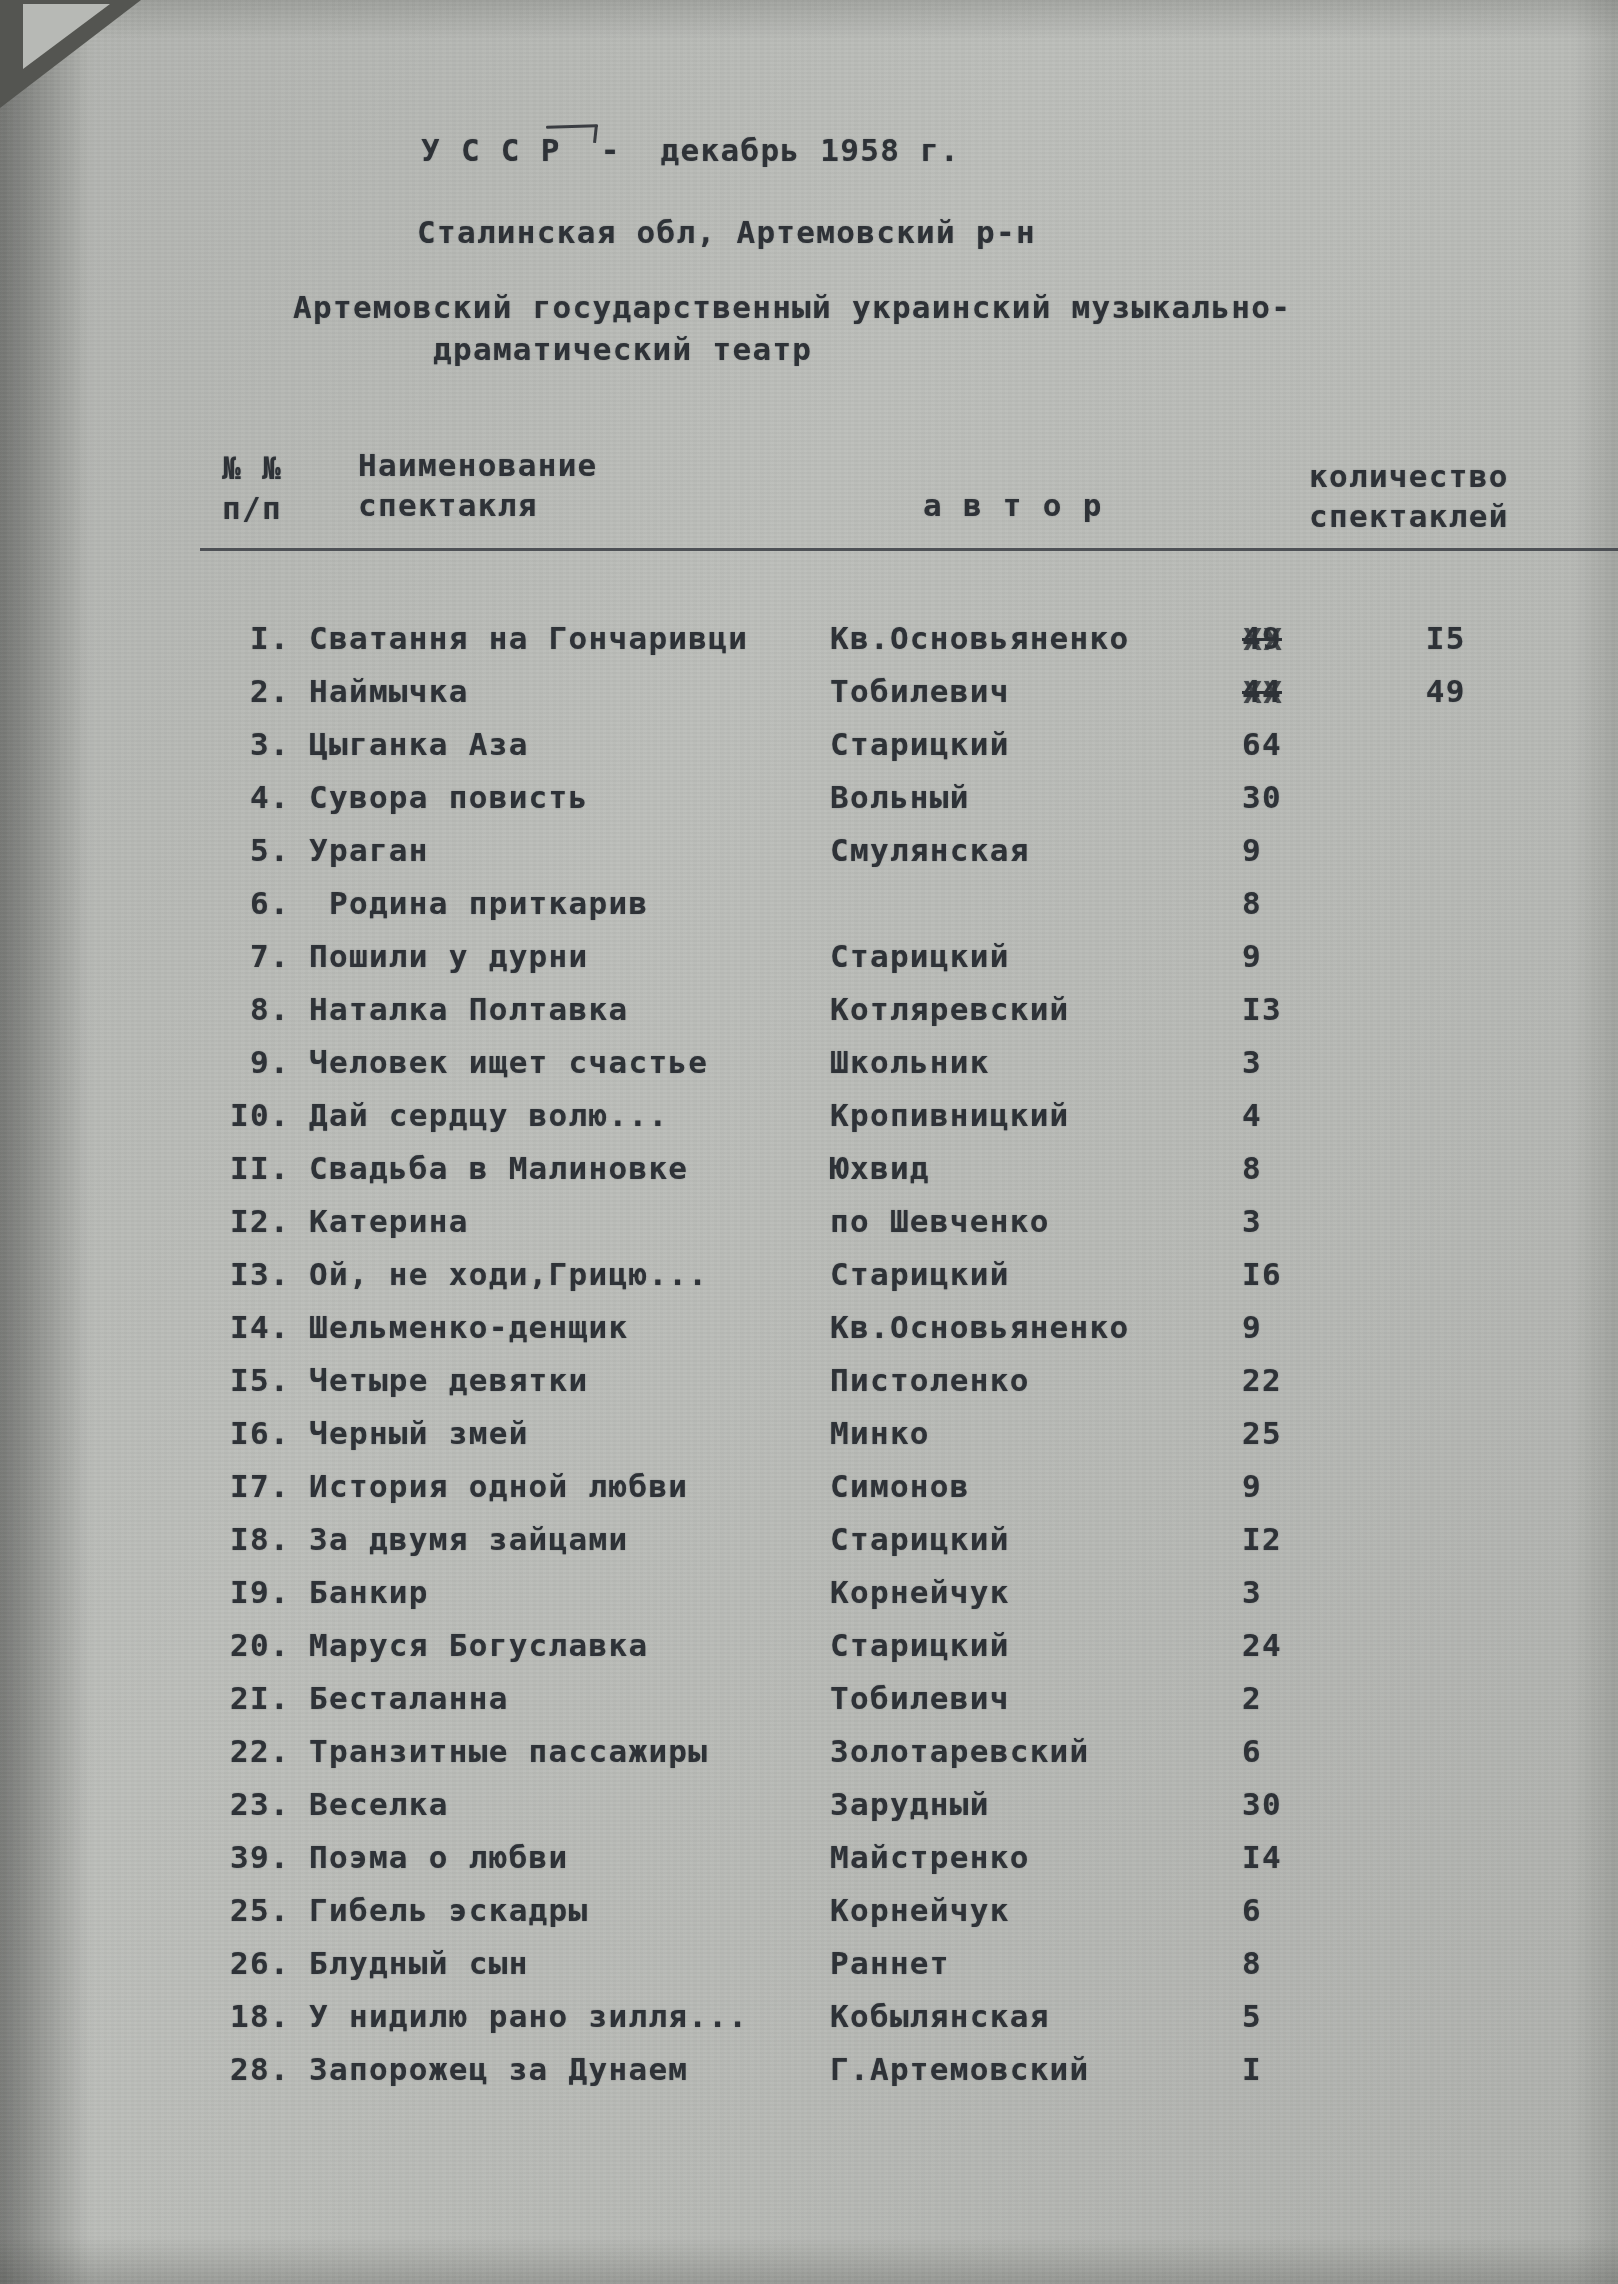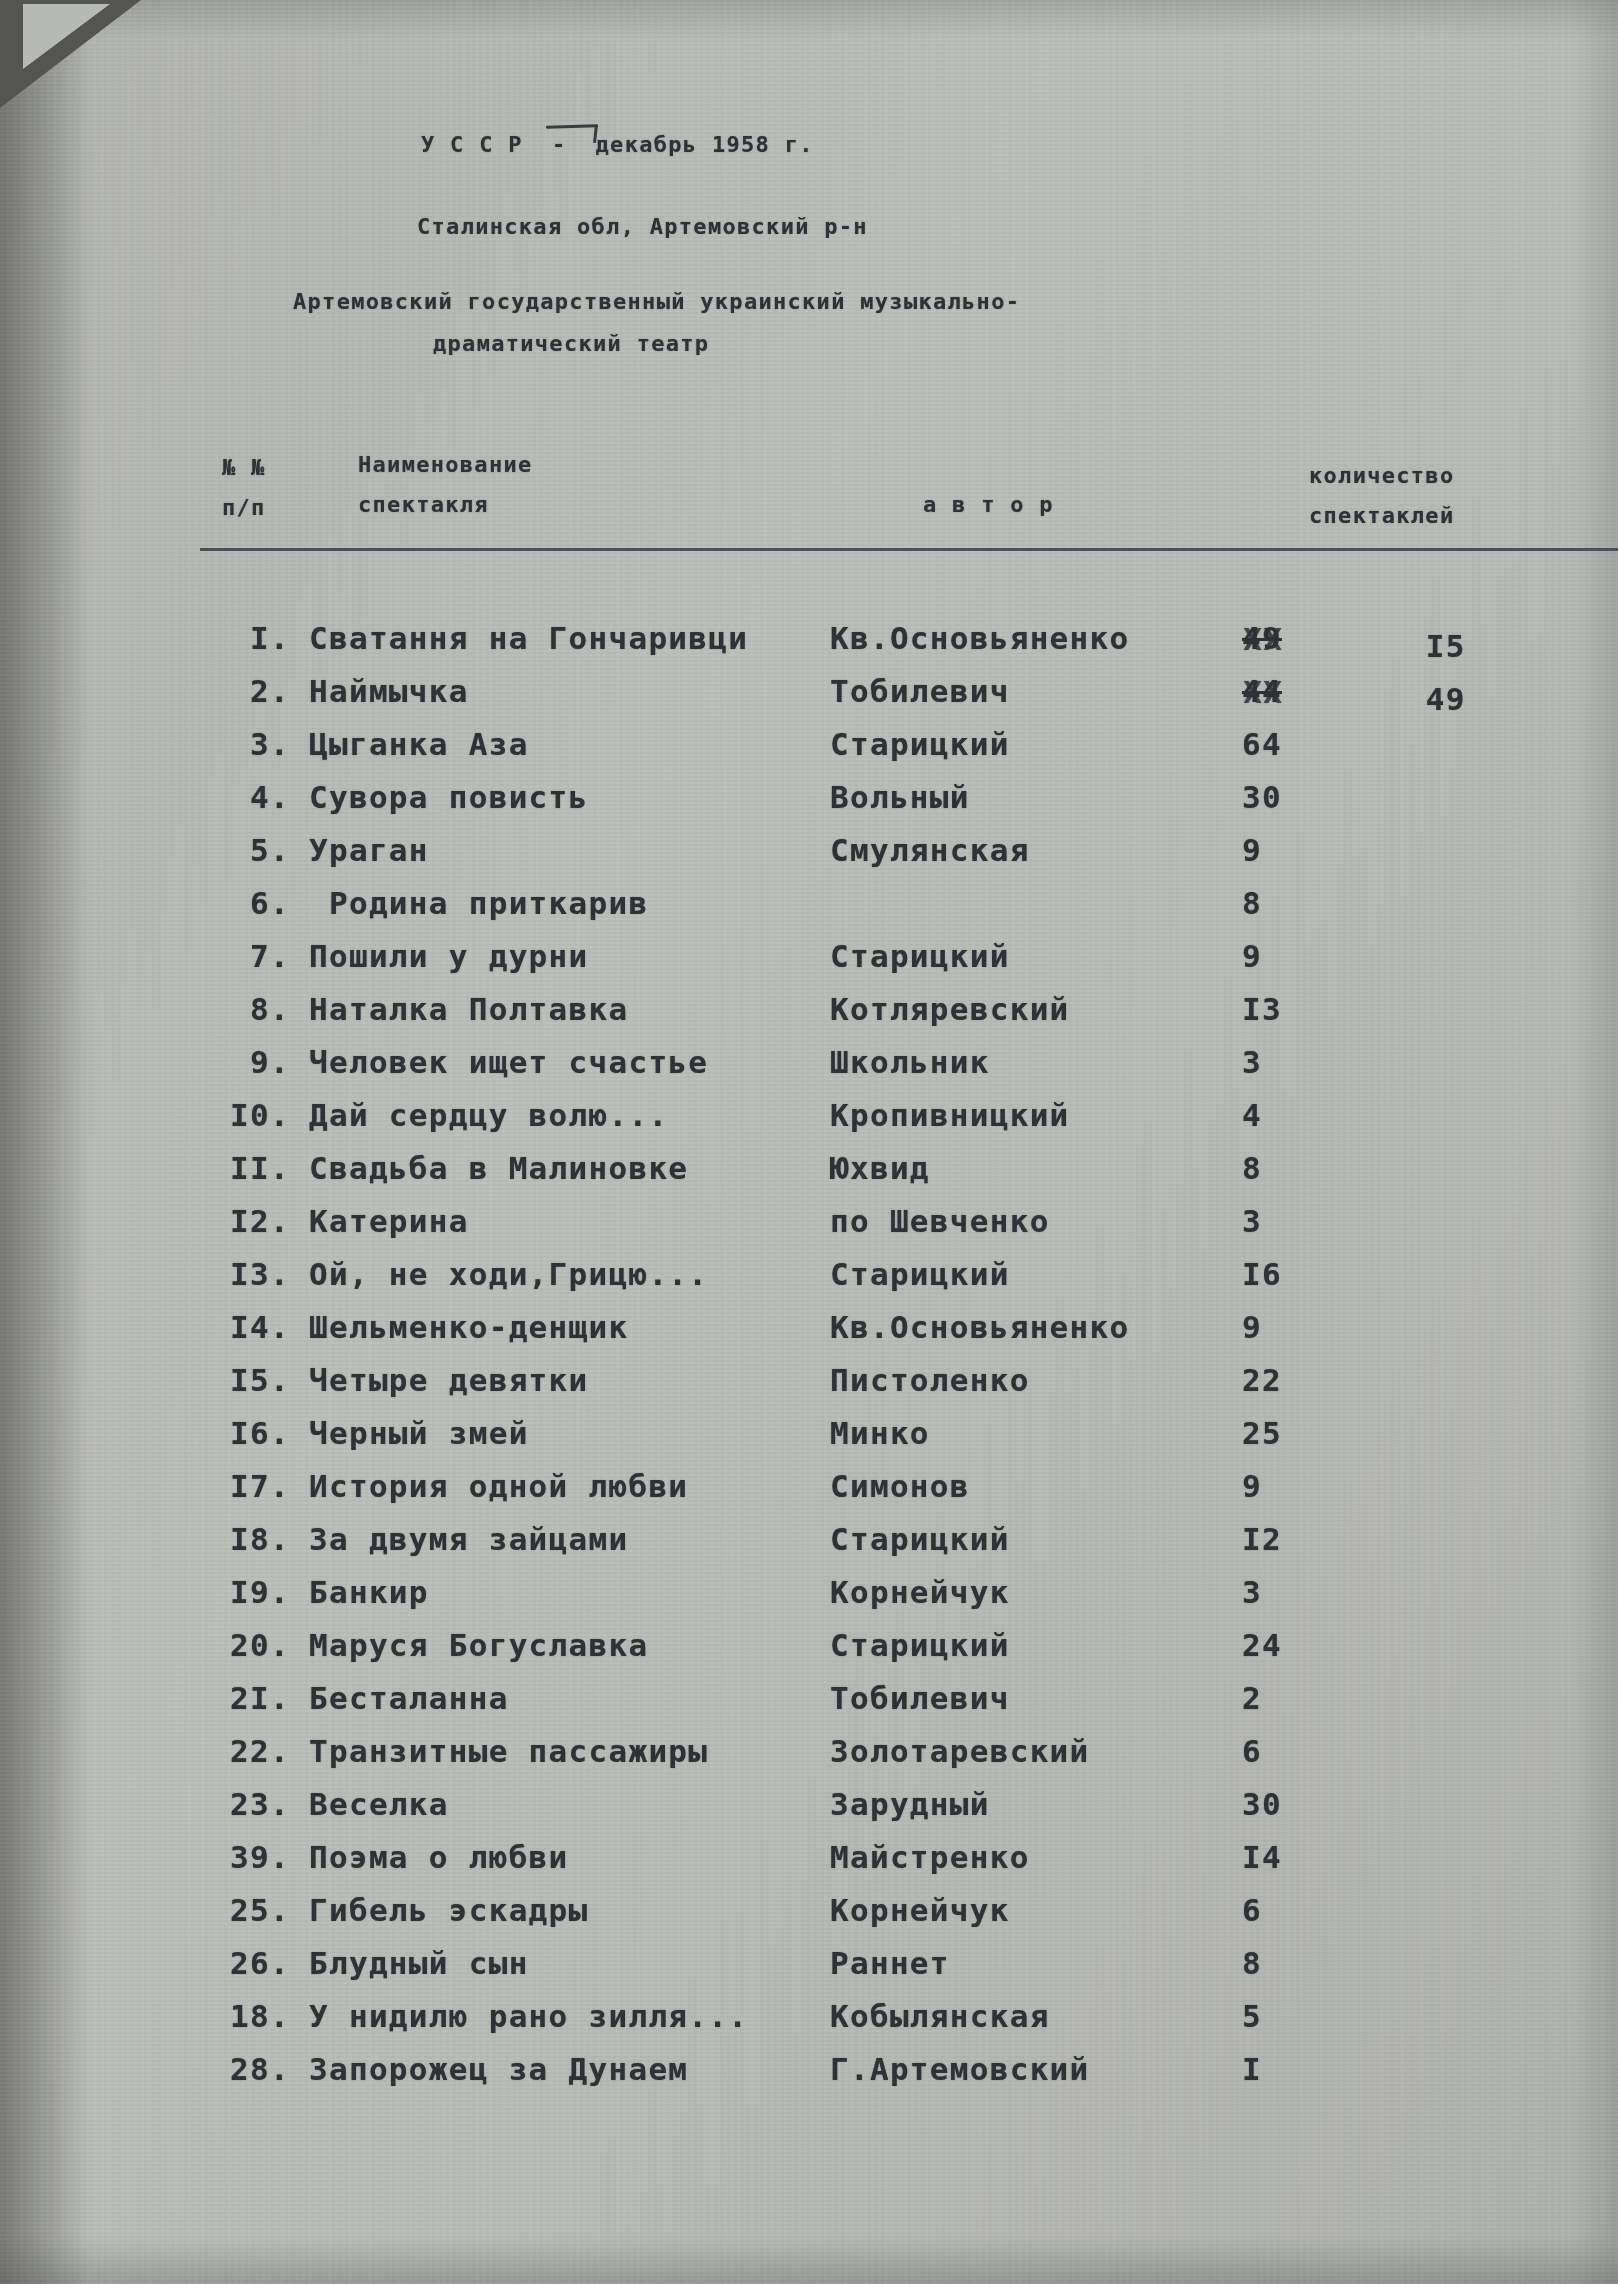--- a/index.html
+++ b/index.html
@@ -30,21 +30,21 @@
     clip-path:polygon(0 0, 100% 0, 0 100%);
   }
   .corner-light {
     position:absolute; top:4px; left:23px; width:87px; height:65px;
     background:#c9cbc7;
     clip-path:polygon(0 0, 100% 0, 0 100%);
     opacity:.85;
   }
 
   .ink { text-shadow:0 0 1.3px rgba(40,44,50,.45); letter-spacing:1.3px; font-weight:bold; }
-  .txt { position:absolute; font-size:22px; white-space:pre; }
+  .txt { position:absolute; font-size:31px; white-space:pre; }
 
   
   .t-main   { left:421px;  top:132px; }
   .t-region { left:417px;  top:214px; }
   .t-org1   { left:293px;  top:289px; }
   .t-org2   { left:433px;  top:331px; }
   .overline-mark {
     position:absolute; left:546px; top:125px; width:52px; height:3.4px;
     background:#3a3d42; transform:rotate(-2deg); border-radius:1.3px;
   }
@@ -72,21 +72,21 @@
   .c-num    { position:absolute; left:188px;  width:102px; text-align:right; }
   .c-title  { position:absolute; left:309px; }
   .c-author { position:absolute; left:830px; }
   .c-count  { position:absolute; left:1242px; width:173px; text-align:left; }
 
   .struck { position:relative; display:inline-block; text-decoration:line-through; }
   .struck::after {
     content:"ХХ"; position:absolute; left:1.3px; top:0.7px;
     letter-spacing:1.3px; opacity:.85;
   }
-  .corrected { position:absolute; left:calc(100% + 10.8px); top:8px; }
+  .corrected { position:absolute; left:calc(100% + 10.8px); top:0; }
 </style>
 </head>
 <body>
 
 <div class="page">
   <div class="grain"></div>
   <div class="corner-dark"></div>
   <div class="corner-light"></div>
 
   <div class="txt ink t-main">У С С Р  -  декабрь 1958 г.</div>

